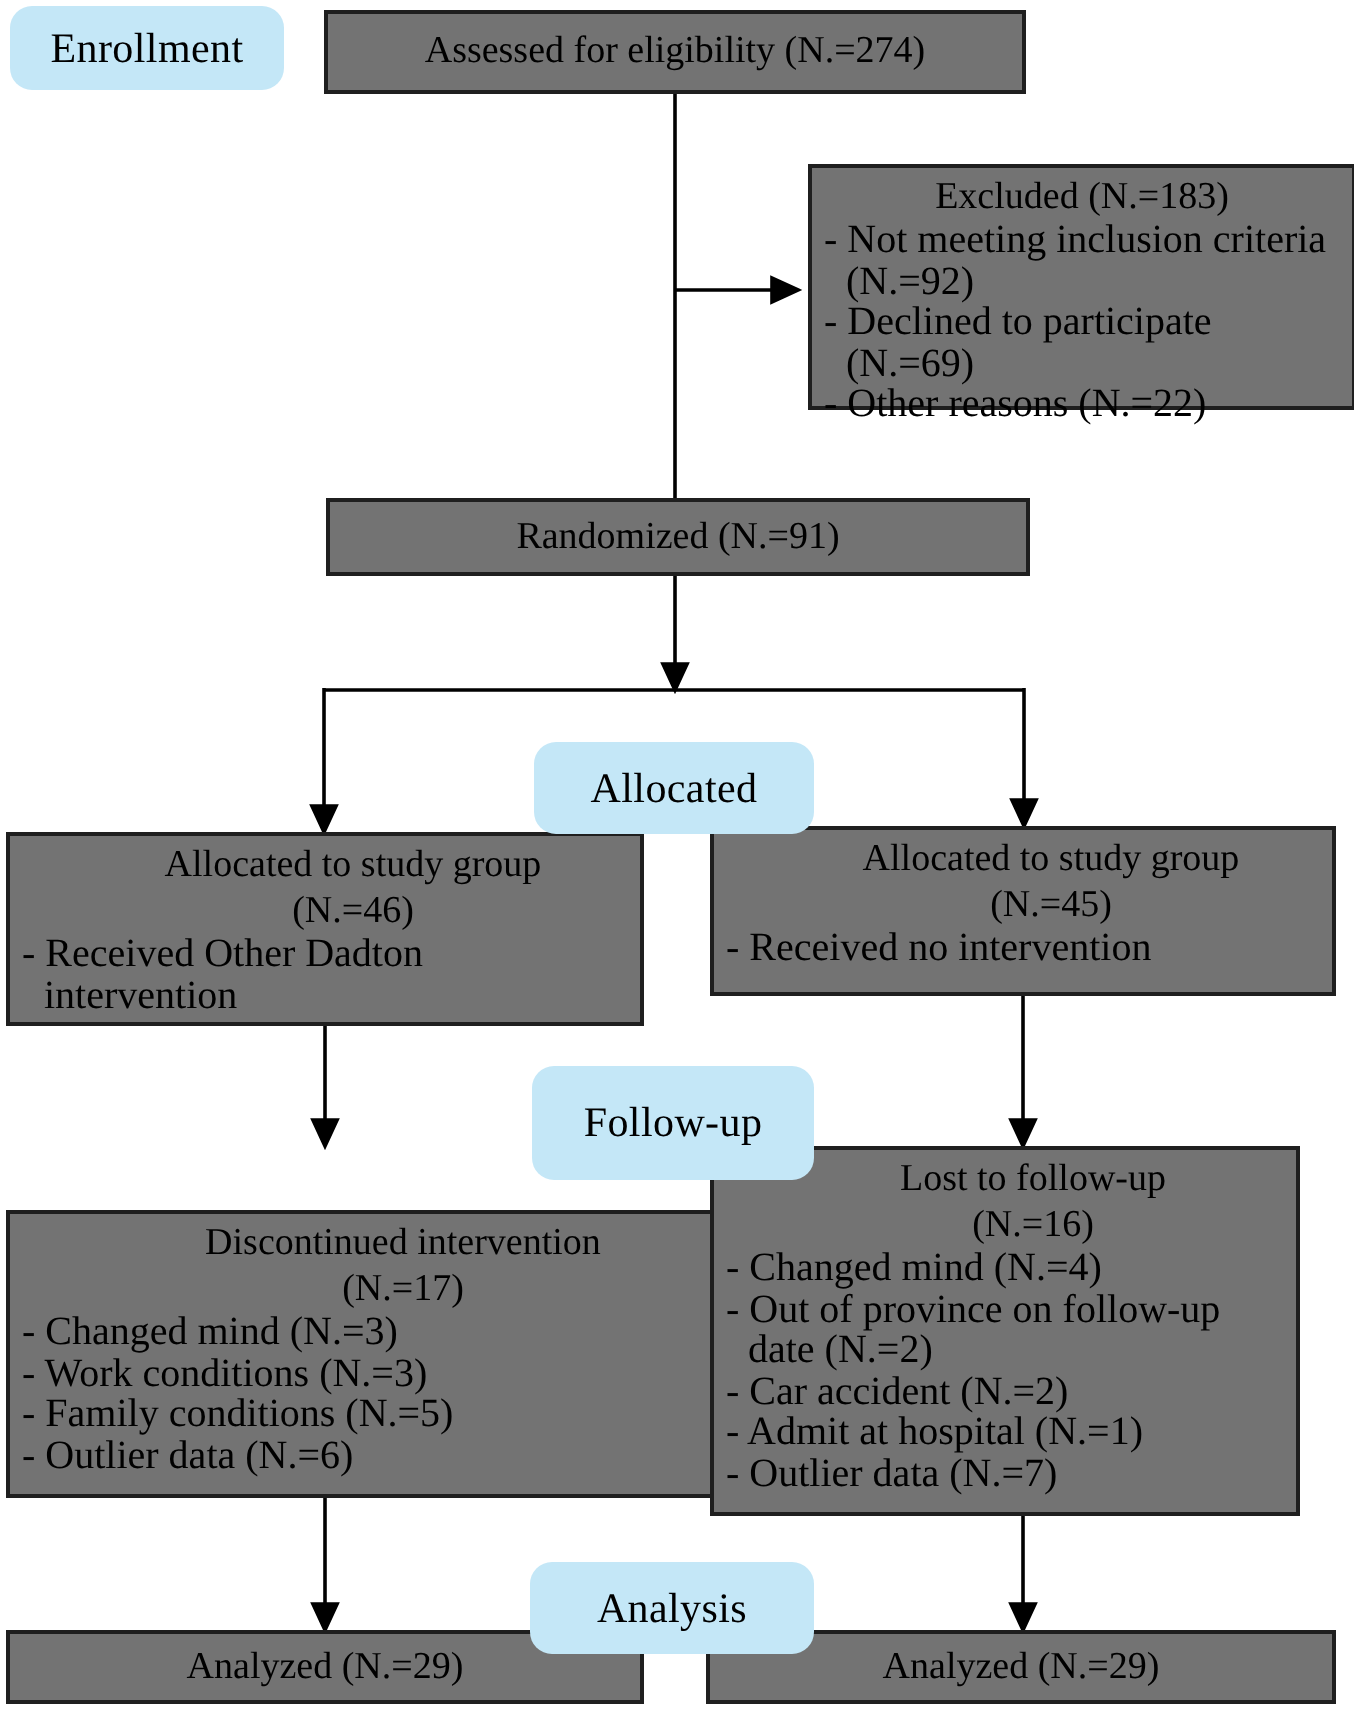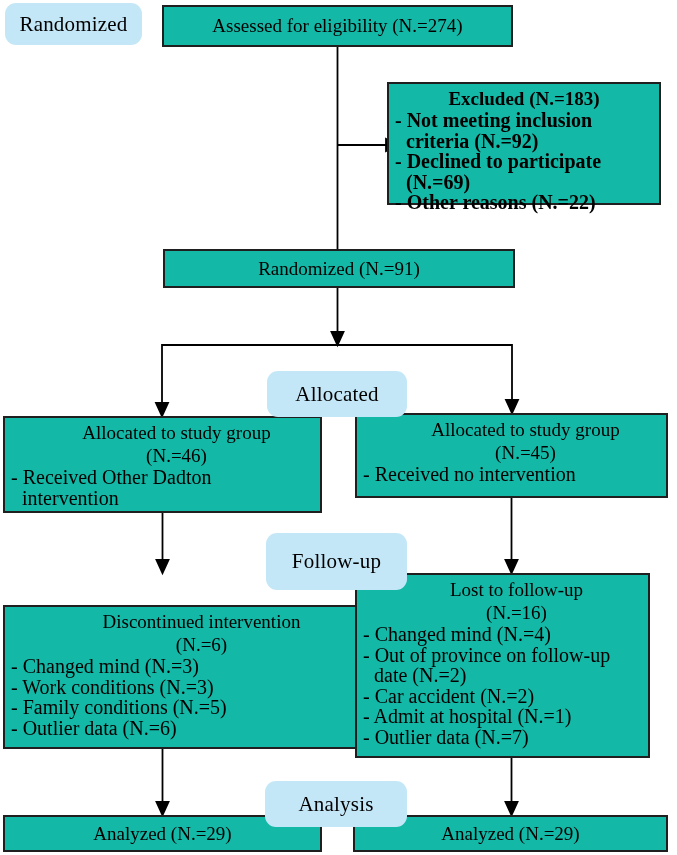--- a/index.html
+++ b/index.html
@@ -2,40 +2,40 @@
 <html><head>
 <meta charset="utf-8">
 <style>
   html,body { margin:0; padding:0; background:#ffffff; }
   .canvas {
     position:relative; width:677px; height:855px; background:#ffffff;
     font-family:"Liberation Serif", serif; color:#000000; overflow:hidden;
   }
   svg.connectors { position:absolute; left:0; top:0; z-index:1; pointer-events:none; }
   .box {
-    position:absolute; background:#14b8a6; border:2px solid #1f1f1f;
+    position:absolute; background:#737373; border:2px solid #1f1f1f;
     box-sizing:border-box; z-index:2;
   }
   .stage-label {
     position:absolute; background:#c4e7f7; border-radius:11px; z-index:3;
     display:flex; align-items:center; justify-content:center;
     font-size:21px; letter-spacing:0.2px;
   }
   .center-line { display:flex; align-items:center; justify-content:center; }
   .title { font-size:19px; line-height:23px; text-align:center; padding-top:3px; }
   .title div { text-align:center;margin-left:28px; }
   .items { font-size:20px; line-height:20.5px; padding:0 4px 2px 6px; }
   .item { padding-left:11px; text-indent:-11px; }
   .narrow { max-width:230px; }
   .narrow-r { max-width:270px; }
   .single-title { font-size:19px; }
 
   #lbl-enroll      { left:5px;   top:3px;   width:137px; height:42px; }
   #box-assessed    { left:162px; top:5px;   width:351px; height:42px; }
-  #box-excluded    { left:387px; top:82px;  width:274px; height:123px;font-weight:bold; }
+  #box-excluded    { left:404px; top:82px;  width:274px; height:123px; }
   #box-randomized  { left:163px; top:249px; width:352px; height:39px; }
   #lbl-alloc       { left:267px; top:371px; width:140px; height:46px; }
   #box-alloc-left  { left:3px;   top:416px; width:319px; height:97px; }
   #box-alloc-right { left:355px; top:413px; width:313px; height:85px; }
   #lbl-follow      { left:266px; top:533px; width:141px; height:57px; }
   #box-follow-left { left:3px;   top:605px; width:369px; height:144px; }
   #box-follow-right{ left:355px; top:573px; width:295px; height:185px; }
   #lbl-analysis    { left:265px; top:781px; width:142px; height:46px; }
   #box-analyzed-left  { left:3px;   top:815px; width:319px; height:37px; }
   #box-analyzed-right { left:353px; top:815px; width:315px; height:37px; }
@@ -91,21 +91,21 @@
         <polygon points="162.5,815 156.5,802 168.5,802"></polygon>
       </g>
 
       <g>
         <line x1="511.5" y1="757" x2="511.5" y2="803"></line>
         <polygon points="511.5,815 505.5,802 517.5,802"></polygon>
       </g>
     </g>
   </svg>
 
-  <div class="stage-label" id="lbl-enroll">Randomized</div>
+  <div class="stage-label" id="lbl-enroll">Enrollment</div>
 
   <div class="box center-line" id="box-assessed">
     <span class="single-title">Assessed for eligibility (N.=274)</span>
   </div>
 
   <div class="box" id="box-excluded">
     <div class="title">Excluded (N.=183)</div>
     <div class="items">
       <div class="item">- Not meeting inclusion criteria (N.=92)</div>
       <div class="item">- Declined to participate (N.=69)</div>
@@ -137,21 +137,21 @@
     <div class="items">
       <div class="item">- Received no intervention</div>
     </div>
   </div>
 
   <div class="stage-label" id="lbl-follow">Follow-up</div>
 
   <div class="box" id="box-follow-left">
     <div class="title">
       <div>Discontinued intervention</div>
-      <div>(N.=6)</div>
+      <div>(N.=17)</div>
     </div>
     <div class="items">
       <div class="item">- Changed mind (N.=3)</div>
       <div class="item">- Work conditions (N.=3)</div>
       <div class="item">- Family conditions (N.=5)</div>
       <div class="item">- Outlier data (N.=6)</div>
     </div>
   </div>
 
   <div class="box" id="box-follow-right">

